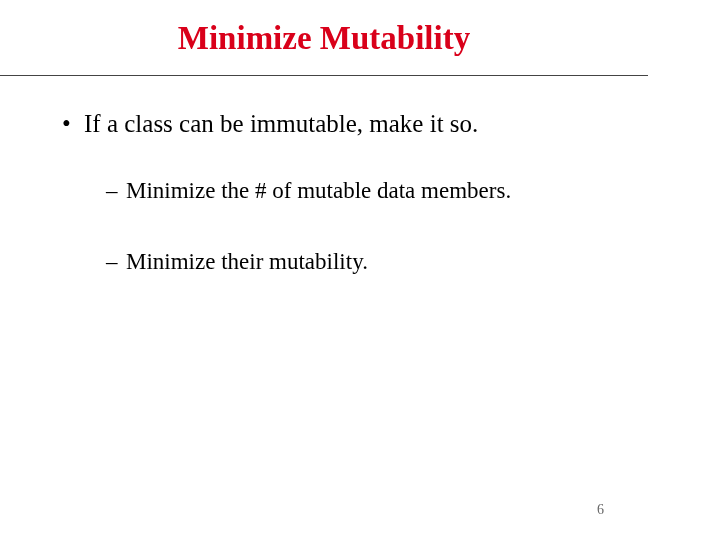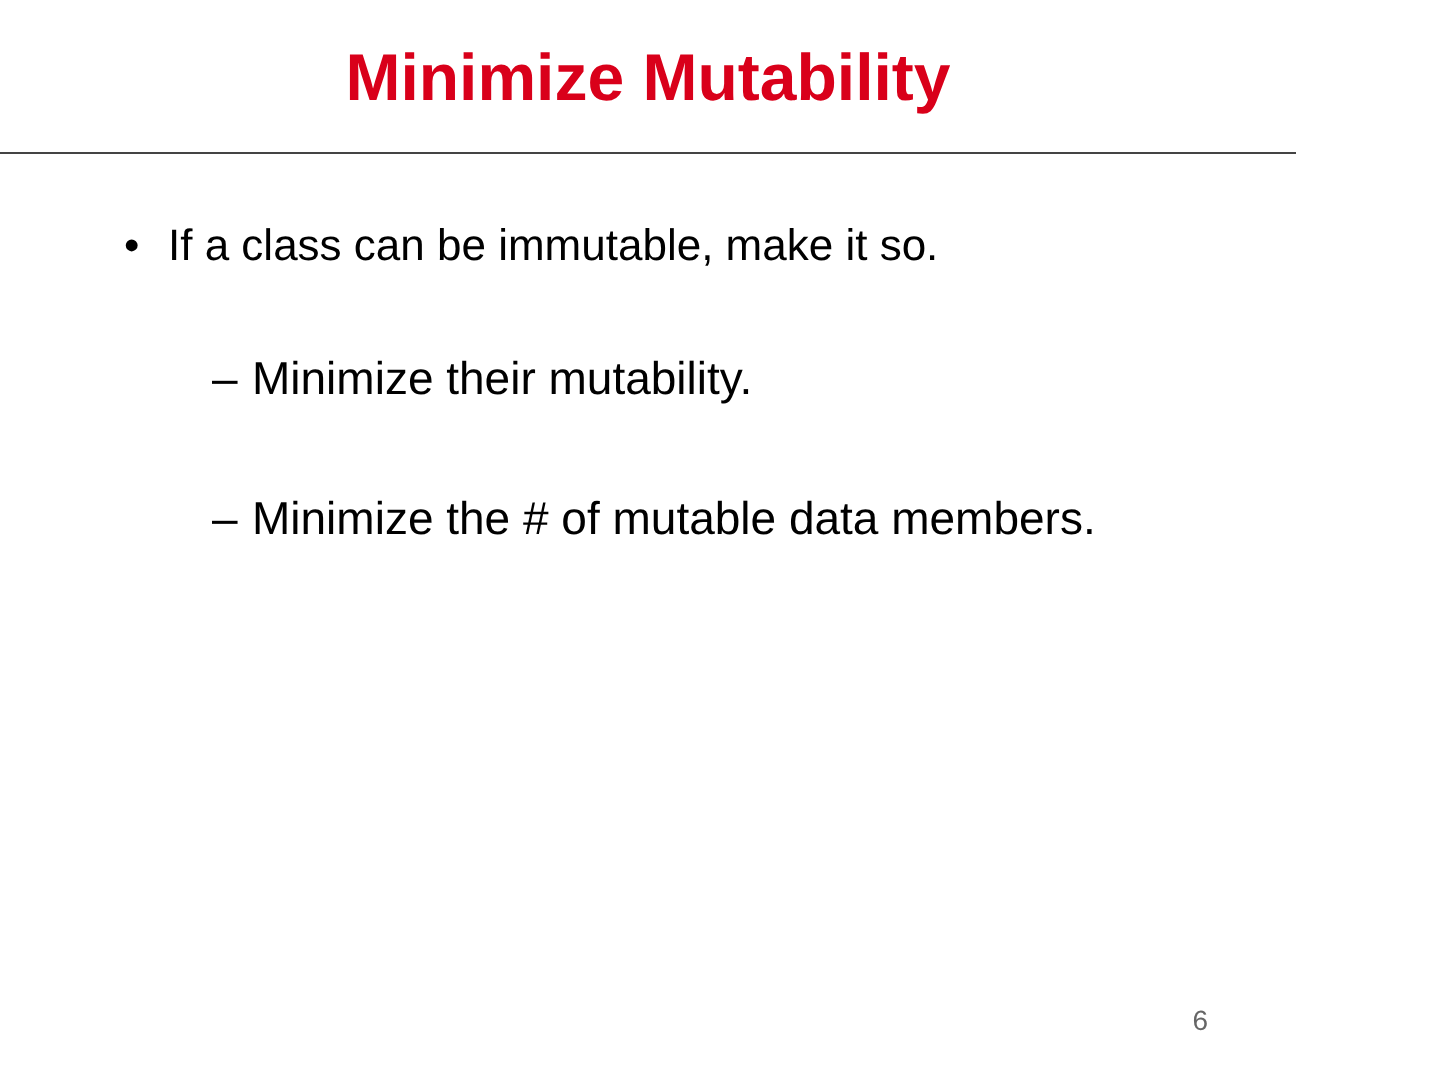--- a/index.html
+++ b/index.html
@@ -9,41 +9,42 @@
     height: 540px;
     background: #ffffff;
     font-family: Arial, Helvetica, sans-serif;
     overflow: hidden;
   }
   .slide {
     width: 648px;
     height: 540px;
     position: relative;
     box-sizing: border-box;
+    font-family: Liberation Serif, serif;
   }
   .title {
     text-align: center;
     color: #d9001a;
     font-size: 33px;
     font-weight: bold;
     padding-top: 20px;
     padding-bottom: 18px;
   }
   .rule {
     border: none;
     border-top: 1px solid #444;
     margin: 0;
     width: 100%;
   }
   .body {
     padding: 32px 38px 0 38px;
   }
   .l1 {
     color: #000;
-    font-size: 22px;
+    font-size: 25px;
     line-height: 1.25;
     margin-bottom: 42px;
     padding-left: 46px;
     text-indent: -22px;
   }
   .l1 .bullet {
     display: inline-block;
     width: 22px;
     text-indent: 0;
   }
@@ -82,24 +83,24 @@
 
   <div class="body">
 
     <div class="l1">
       <span class="bullet">•</span><span>If a class can be immutable, make it so.</span>
     </div>
 
 
     <div class="l2-group">
       <div class="l2">
-        <span class="dash">–</span><span>Minimize their mutability.</span>
+        <span class="dash">–</span><span>Minimize the # of mutable data members.</span>
       </div>
       <div class="l2">
-        <span class="dash">–</span><span>Minimize the # of mutable data members.</span>
+        <span class="dash">–</span><span>Minimize their mutability.</span>
       </div>
     </div>
 
   </div>
 
   <div class="pagenum">6</div>
 
 </div>
 
 </body></html>

